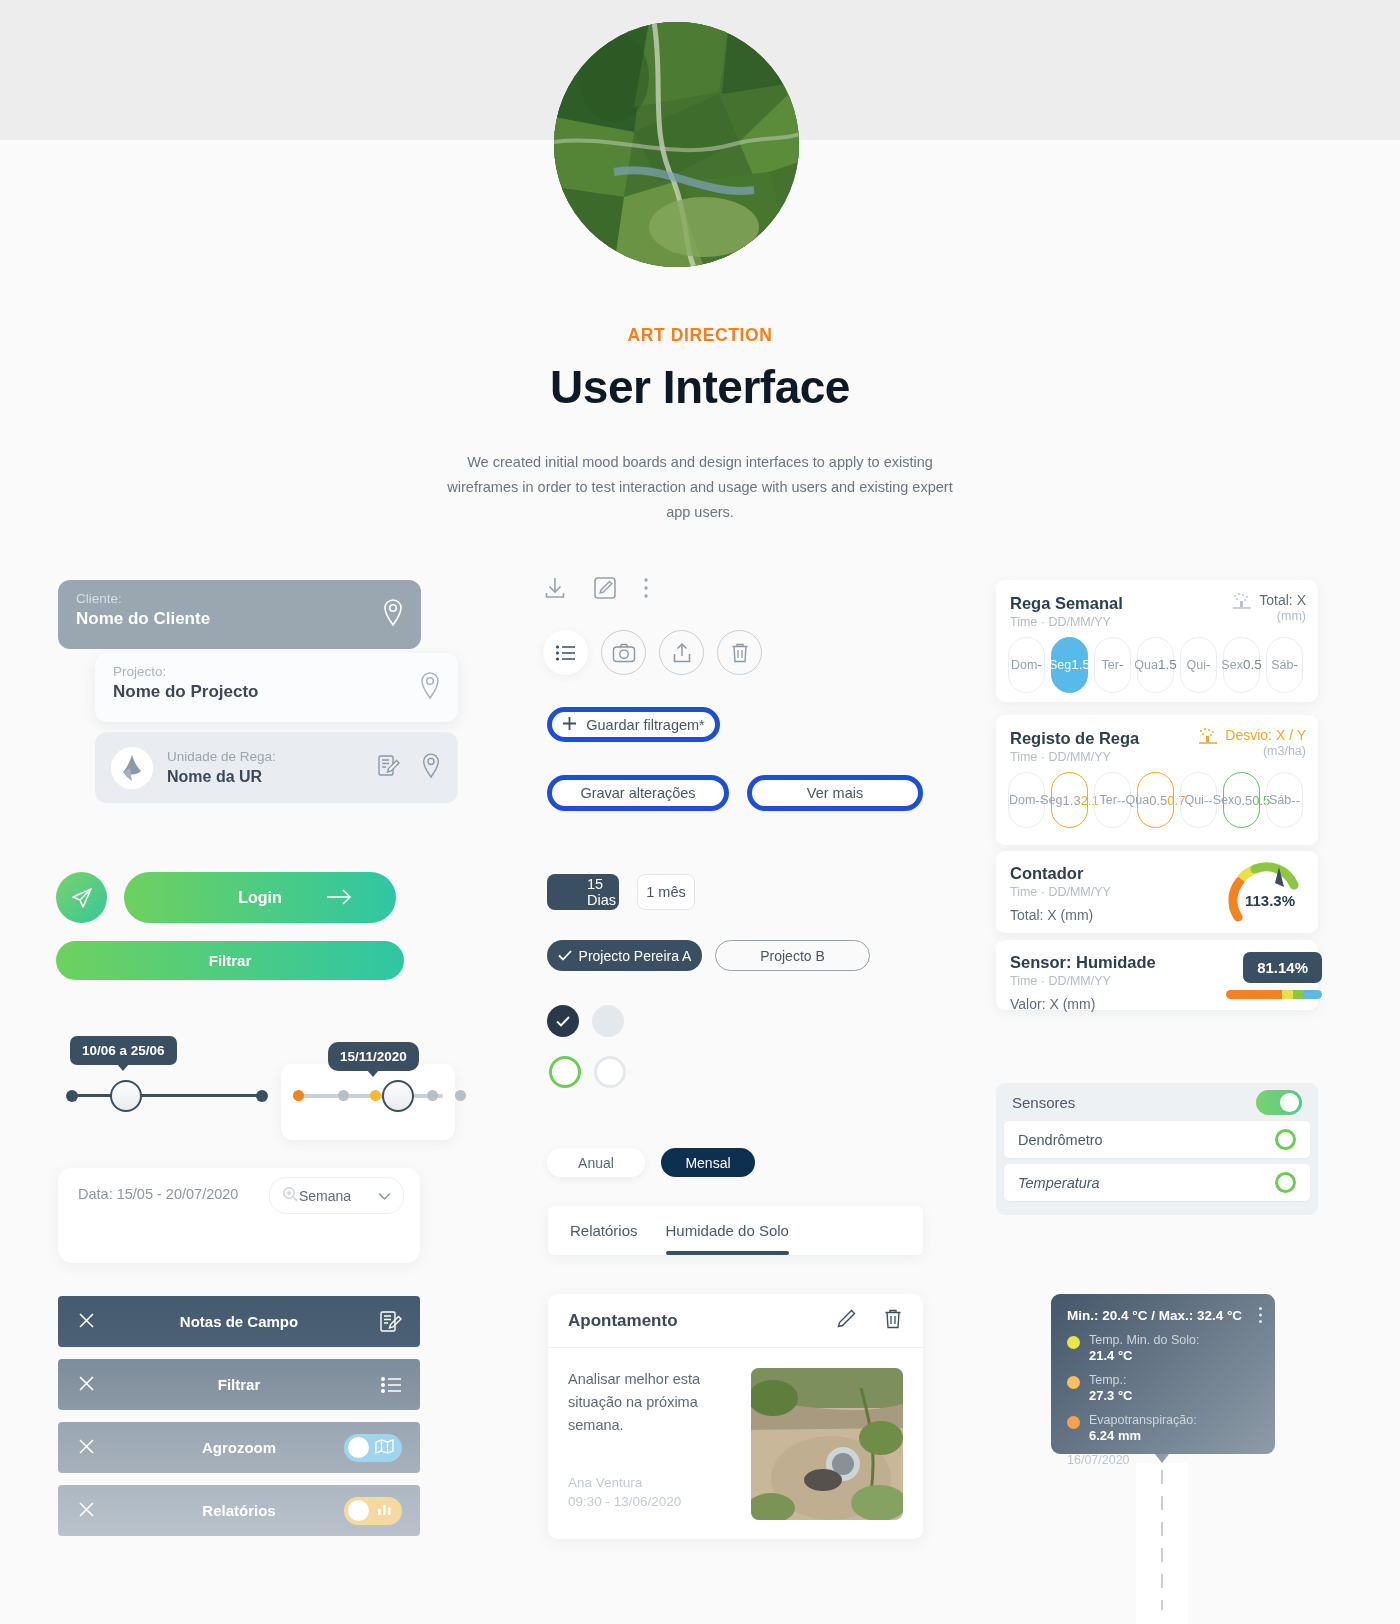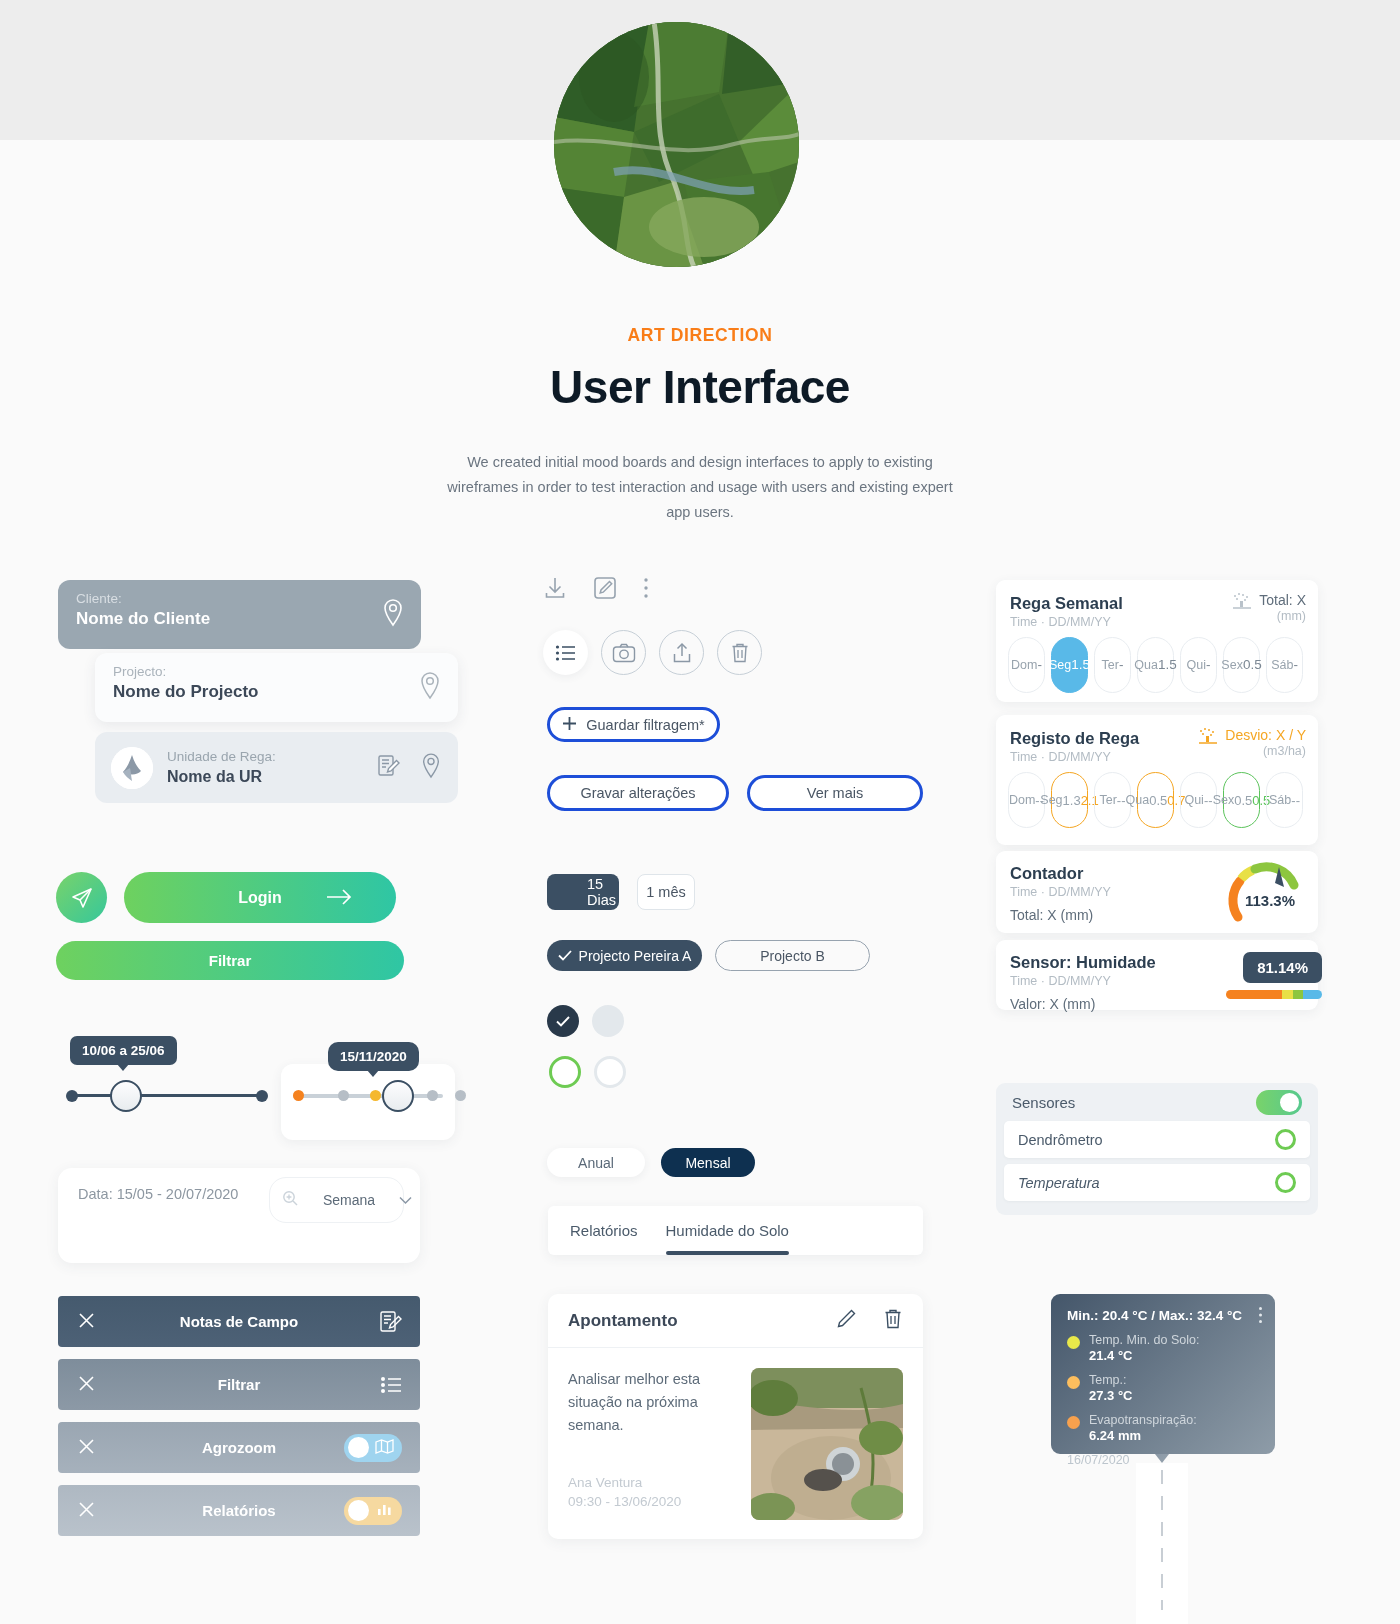--- a/index.html
+++ b/index.html
@@ -95,23 +95,23 @@
   .slider2-card { position:absolute; left:281px; top:1064px; width:174px; height:76px;
     background:#fff; border-radius:12px; box-shadow:0 3px 12px rgba(60,72,88,.07);}
   .track-grey { position:absolute; height:4px; background:#c9d1d8; border-radius:2px;}
   .sdot { position:absolute; width:11px; height:11px; border-radius:50%;}
 
   .date-card {
     position:absolute; left:58px; top:1168px; width:362px; height:95px;
     background:#fff; border-radius:14px; box-shadow:0 3px 14px rgba(60,72,88,.07);
   }
   .date-card .dtxt { position:absolute; left:20px; top:18px; font-size:14.5px; color:#8d97a1;}
-  .semana-pill { position:absolute; right:16px; top:9px; width:135px; height:46px;
+  .semana-pill { position:absolute; right:16px; top:9px; width:135px; height:37px;
     border-radius:17px; border:1px solid #eef1f4; background:#fff;
-    display:flex; align-items:center; gap:24px; padding-left:12px;
+    display:flex; align-items:center; gap:0; padding-left:12px;
     font-size:14px; color:#5c6a78;}
 
   .menu-list { position:absolute; left:58px; top:1296px; width:362px; }
   .menu-item {
     position:relative; height:51px; border-radius:4px; margin-bottom:12px;
     display:flex; align-items:center; color:#fff; font-weight:bold; font-size:15px;
     justify-content:center;
   }
   .menu-item .x { position:absolute; left:20px; font-weight:normal; }
   .menu-item .right { position:absolute; right:18px; display:flex; align-items:center;}
@@ -125,21 +125,21 @@
   .tg-blue { background:#9fd4ef; }
   .tg-amber { background:#f6d9a0; }
 
   
   .iconrow1 { position:absolute; left:543px; top:576px; display:flex; gap:26px; align-items:center;}
   .iconrow2 { position:absolute; left:543px; top:630px; display:flex; gap:13px; align-items:center;}
   .circ { width:45px; height:45px; border-radius:50%; border:1px solid #c6cfd7;
     display:flex; align-items:center; justify-content:center; background:transparent;}
   .circ.solid { border:none; background:#fff; box-shadow:0 2px 8px rgba(60,72,88,.07);}
   .pill-outline {
-    border:3px solid #1d4ed8; background:#fff; border-radius:22px;
+    border:5px solid #1d4ed8; background:#fff; border-radius:22px;
     display:flex; align-items:center; justify-content:center;
     font-size:14.5px; color:#4a5664;
   }
   .btn-guardar { position:absolute; left:547px; top:707px; width:173px; height:35px; gap:9px;}
   .btn-gravar { position:absolute; left:547px; top:775px; width:182px; height:36px;}
   .btn-vermais { position:absolute; left:747px; top:775px; width:176px; height:36px;}
 
   .seg-dark { background:#3b4f63; color:#fff; border-radius:8px;
     display:flex; align-items:center; justify-content:center; font-size:14.5px;}
   .seg-light { background:#fff; border:1px solid #dfe5ea; border-radius:8px; color:#4a5664;

